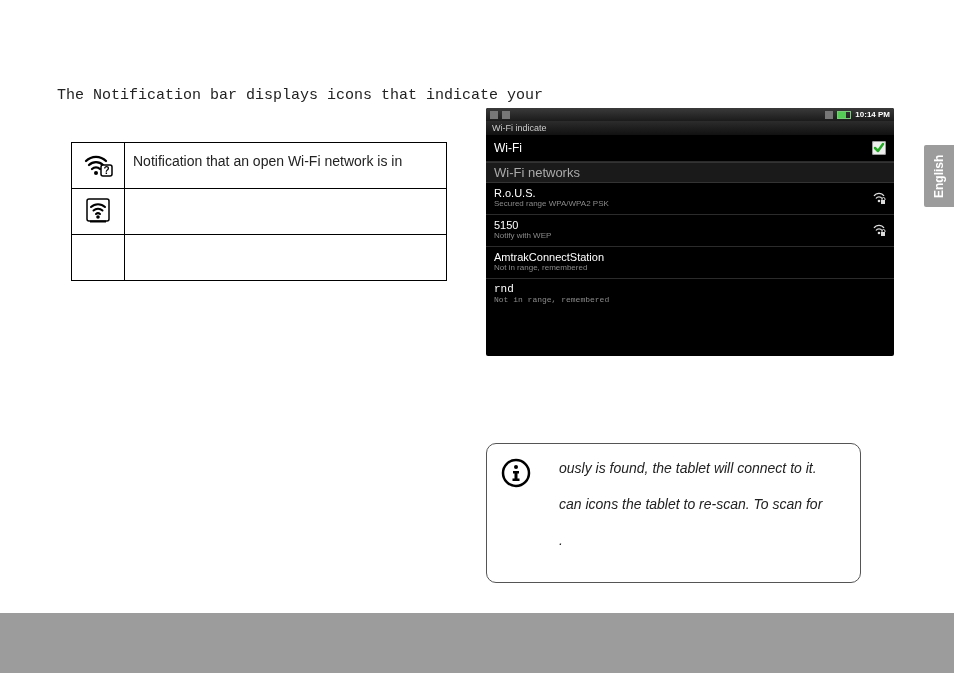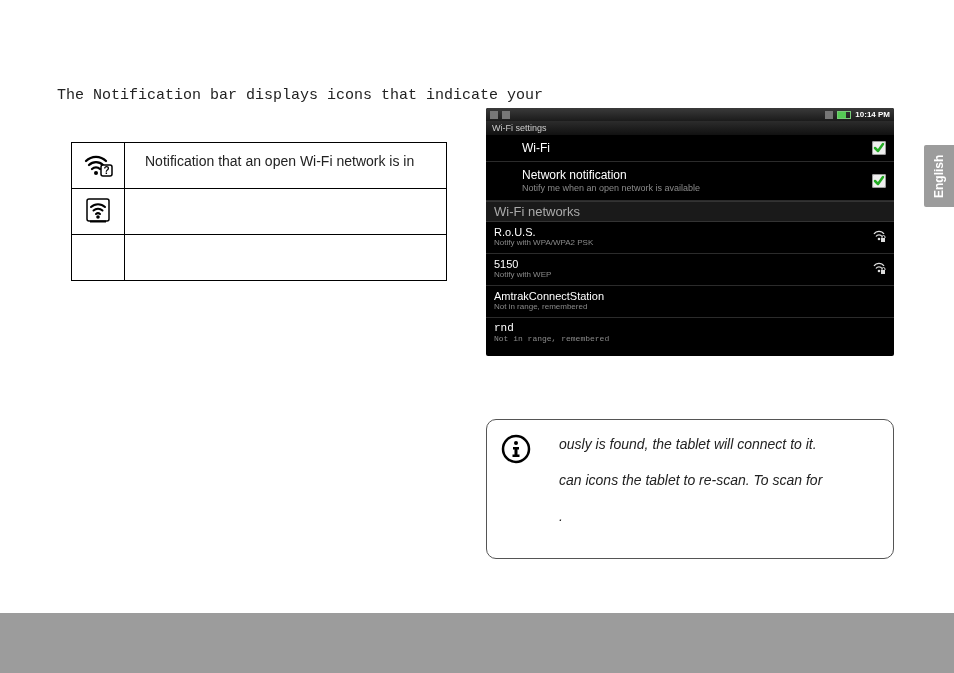--- a/index.html
+++ b/index.html
@@ -27,21 +27,21 @@
   }
   table.icon-table {
     position: absolute;
     left: 71px;
     top: 142px;
     border-collapse: collapse;
     width: 376px;
   }
   table.icon-table td {
     border: 1.5px solid #000;
-    padding: 10px 20px;
+    padding: 10px 8px;
     vertical-align: top;
     font-size: 14px;
   }
   table.icon-table td.icon-cell {
     width: 44px;
     text-align: center;
     padding: 8px 4px;
   }
   table.icon-table tr { height: 46px; }
 
@@ -66,22 +66,22 @@
     align-items: center;
     justify-content: center;
     border-top-right-radius: 2px;
     border-bottom-right-radius: 2px;
   }
 
   
   .callout {
     position: absolute;
     left: 486px;
-    top: 419px;
-    width: 408px;
+    top: 443px;
+    width: 375px;
     min-height: 140px;
     border: 1px solid #555;
     border-radius: 10px;
     box-sizing: border-box;
     padding: 16px 16px 16px 72px;
     font-style: italic;
     font-size: 14px;
   }
   .callout .info-icon {
     position: absolute;
@@ -144,21 +144,21 @@
     line-height: 14px;
   }
 
   .setting-row {
     border-bottom: 1px solid #2b2b2b;
     padding: 6px 8px 6px 8px;
     display: flex;
     align-items: center;
     justify-content: space-between;
   }
-  .setting-row .text { line-height: 1.2; margin-left: 28px; }
+  .setting-row .text { line-height: 1.2; }
   .setting-row .title { color: #fff; font-size: 12px; }
   .setting-row .sub   { color: #8a8a8a; font-size: 9px; }
   .checkbox {
     width: 14px; height: 14px; background: #eee; border-radius: 2px;
     display: flex; align-items: center; justify-content: center;
     box-shadow: inset 0 0 0 1px #999;
   }
   .checkbox svg { display: block; }
 
   .section-header {
@@ -233,51 +233,40 @@
       <div class="left">
         <span class="tiny-icon"></span>
         <span class="tiny-icon"></span>
       </div>
       <div class="right">
         <span class="tiny-icon"></span>
         <span class="batt"></span>
         <span class="clock">10:14 PM</span>
       </div>
     </div>
-    <div class="screen-title-bar">Wi-Fi settings</div>
+    <div class="screen-title-bar">Wi-Fi indicate</div>
 
     <div class="setting-row">
       <div class="text">
         <div class="title">Wi-Fi</div>
       </div>
       <div class="checkbox">
         <svg width="12" height="12" viewBox="0 0 12 12">
             <path d="M2 6 L5 9 L10 2" fill="none" stroke="#2a2" stroke-width="2.5" stroke-linecap="round" stroke-linejoin="round"></path>
           </svg>
       </div>
     </div>
 
-    <div class="setting-row">
-      <div class="text">
-        <div class="title">Network notification</div>
-        <div class="sub">Notify me when an open network is available</div>
-      </div>
-      <div class="checkbox">
-        <svg width="12" height="12" viewBox="0 0 12 12">
-            <path d="M2 6 L5 9 L10 2" fill="none" stroke="#2a2" stroke-width="2.5" stroke-linecap="round" stroke-linejoin="round"></path>
-          </svg>
-      </div>
-    </div>
 
     <div class="section-header">Wi-Fi networks</div>
 
     <div class="net-row">
       <div class="text">
         <div class="title">R.o.U.S.</div>
-        <div class="sub">Notify with WPA/WPA2 PSK</div>
+        <div class="sub">Secured range WPA/WPA2 PSK</div>
       </div>
       <svg class="sig" viewBox="0 0 14 14">
         <g fill="none" stroke="#ddd" stroke-width="1.3">
             <path d="M2 5 A6 6 0 0 1 12 5"></path>
             <path d="M4 7.5 A3.5 3.5 0 0 1 10 7.5"></path>
           </g>
         <circle cx="7" cy="10" r="1.3" fill="#ddd"></circle>
         <rect x="9" y="9" width="4" height="4" fill="#ddd"></rect>
           <path d="M10 9 v-1 a1.5 1.5 0 0 1 3 0 v1" fill="none" stroke="#ddd" stroke-width="1"></path>
       </svg>

